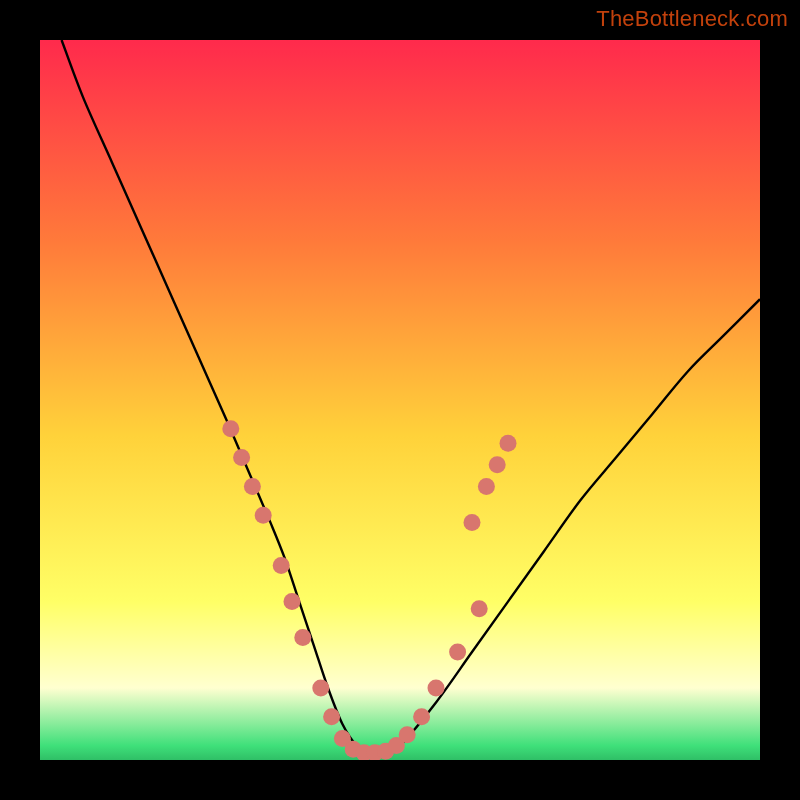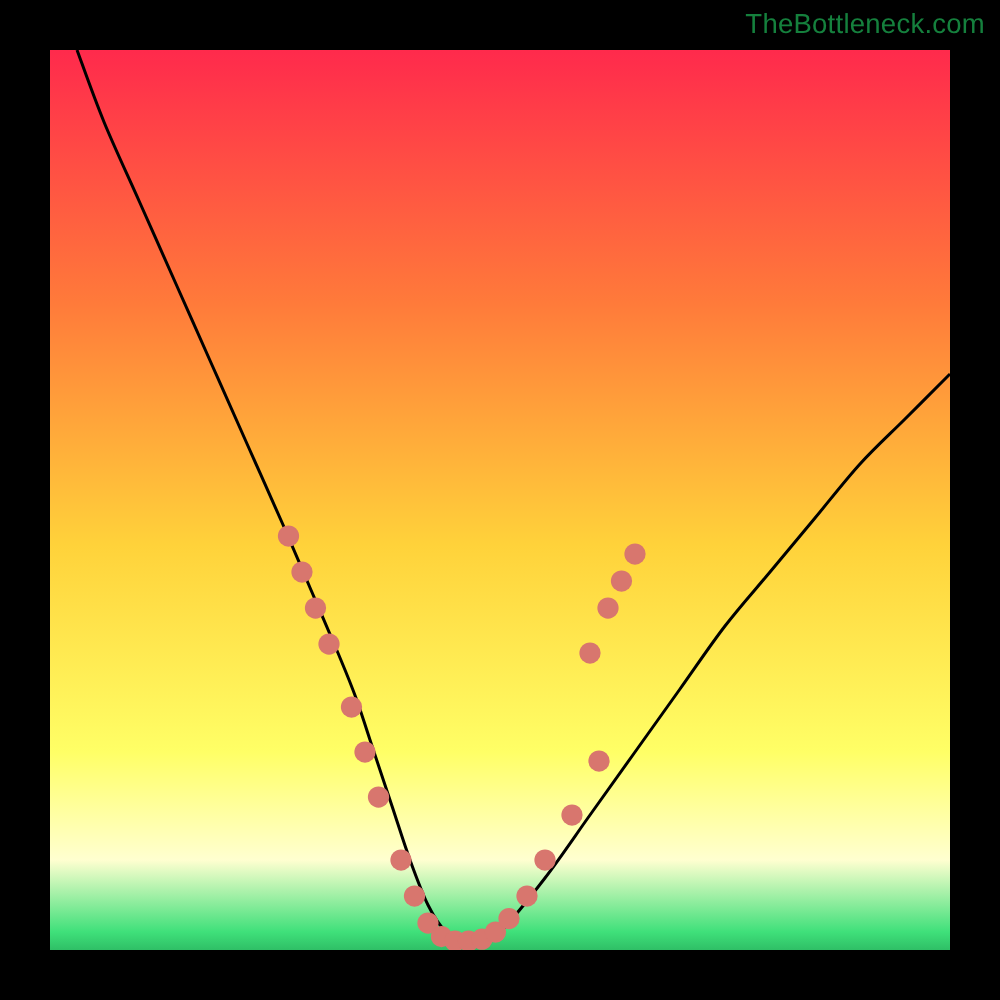--- a/index.html
+++ b/index.html
@@ -21,21 +21,21 @@
     left: 40px;
     top: 40px;
     width: 720px;
     height: 720px;
     overflow: hidden;
   }
   .watermark {
     position: absolute;
     top: 6px;
     right: 12px;
-    color: #15803d;
+    color: #c2410c;
     font-size: 22px;
     font-weight: 500;
     letter-spacing: 0.2px;
     user-select: none;
   }
   svg { display: block; }
 </style>
 </head>
 <body>
 

